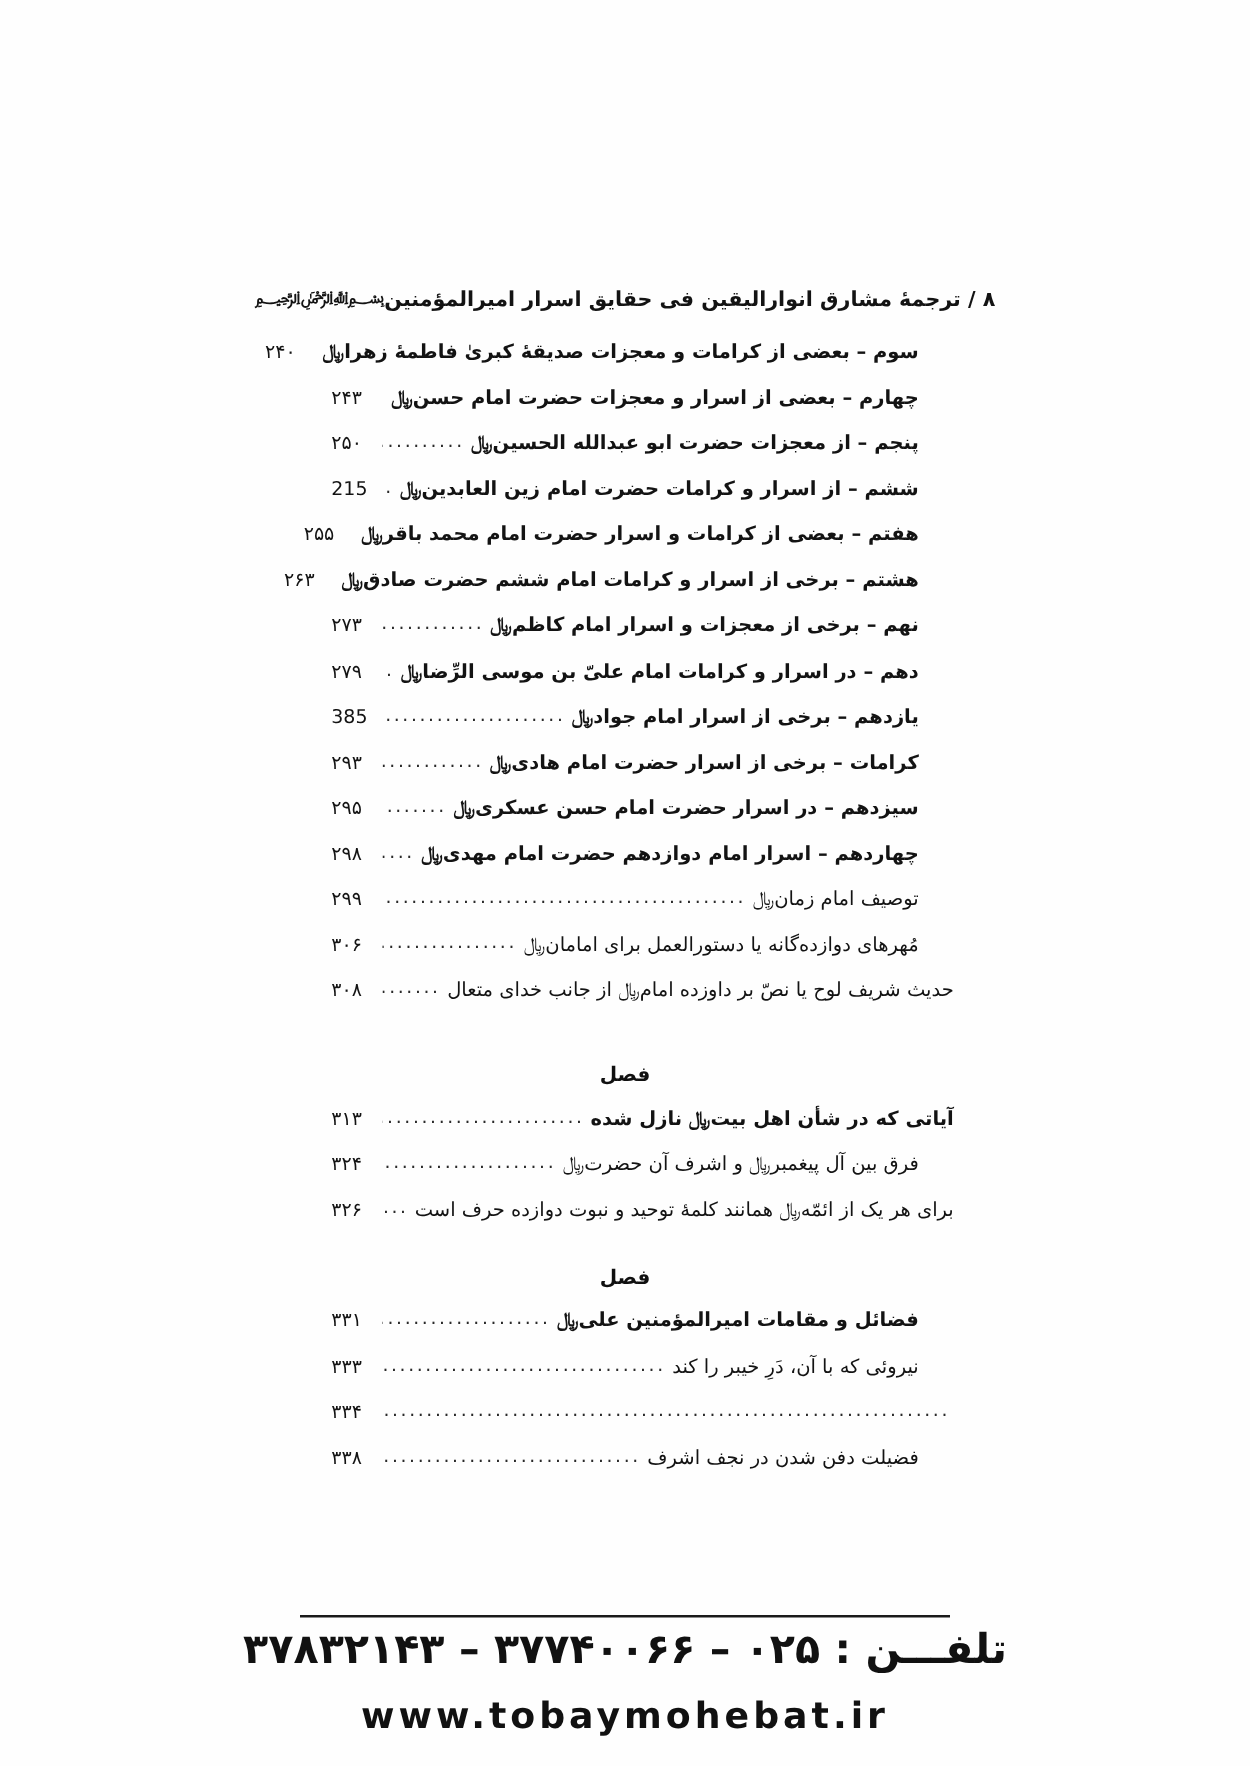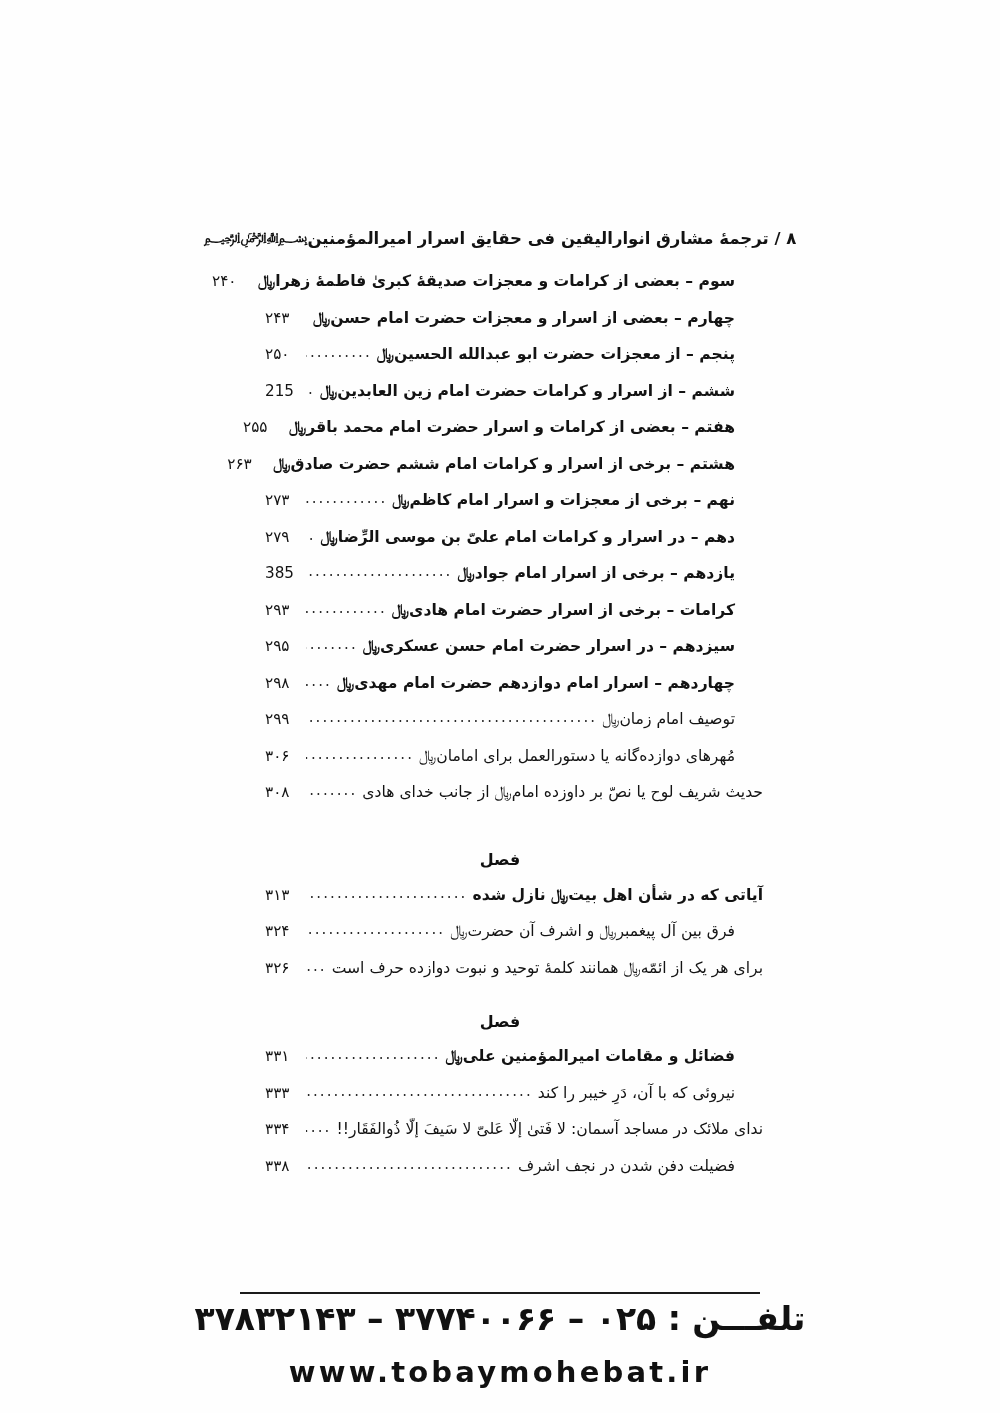--- a/index.html
+++ b/index.html
@@ -212,21 +212,21 @@
         <span class="title">توصیف امام زمان﷼</span>
         <span class="leader">......................................................................................................</span>
         <span class="pageno">۲۹۹</span>
       </div>
       <div class="toc-row">
         <span class="title">مُهرهای دوازده‌گانه یا دستورالعمل برای امامان﷼</span>
         <span class="leader">......................................................................................................</span>
         <span class="pageno">۳۰۶</span>
       </div>
       <div class="toc-row wide2">
-        <span class="title">حدیث شریف لوح یا نصّ بر داوزده امام﷼ از جانب خدای هادی</span>
+        <span class="title">حدیث شریف لوح یا نصّ بر داوزده امام﷼ از جانب خدای متعال</span>
         <span class="leader">......................................................................................................</span>
         <span class="pageno">۳۰۸</span>
       </div>
     </div>
 
     <div class="section-head first">فصل</div>
     <div>
       <div class="toc-row bold wide2">
         <span class="title">آیاتی که در شأن اهل بیت﷼ نازل شده</span>
         <span class="leader">......................................................................................................</span>
@@ -250,21 +250,20 @@
         <span class="title">فضائل و مقامات امیرالمؤمنین علی﷼</span>
         <span class="leader">......................................................................................................</span>
         <span class="pageno">۳۳۱</span>
       </div>
       <div class="toc-row">
         <span class="title">نیروئی که با آن، دَرِ خیبر را کند</span>
         <span class="leader">......................................................................................................</span>
         <span class="pageno">۳۳۳</span>
       </div>
       <div class="toc-row wide2">
-        <span class="title">ندای ملائک در مساجد آسمان: لا فَتیٰ إلّا عَلیّ لا سَیفَ إلّا ذُوالفَقَار!!</span>
         <span class="leader">......................................................................................................</span>
         <span class="pageno">۳۳۴</span>
       </div>
       <div class="toc-row">
         <span class="title">فضیلت دفن شدن در نجف اشرف</span>
         <span class="leader">......................................................................................................</span>
         <span class="pageno">۳۳۸</span>
       </div>
     </div>
 

